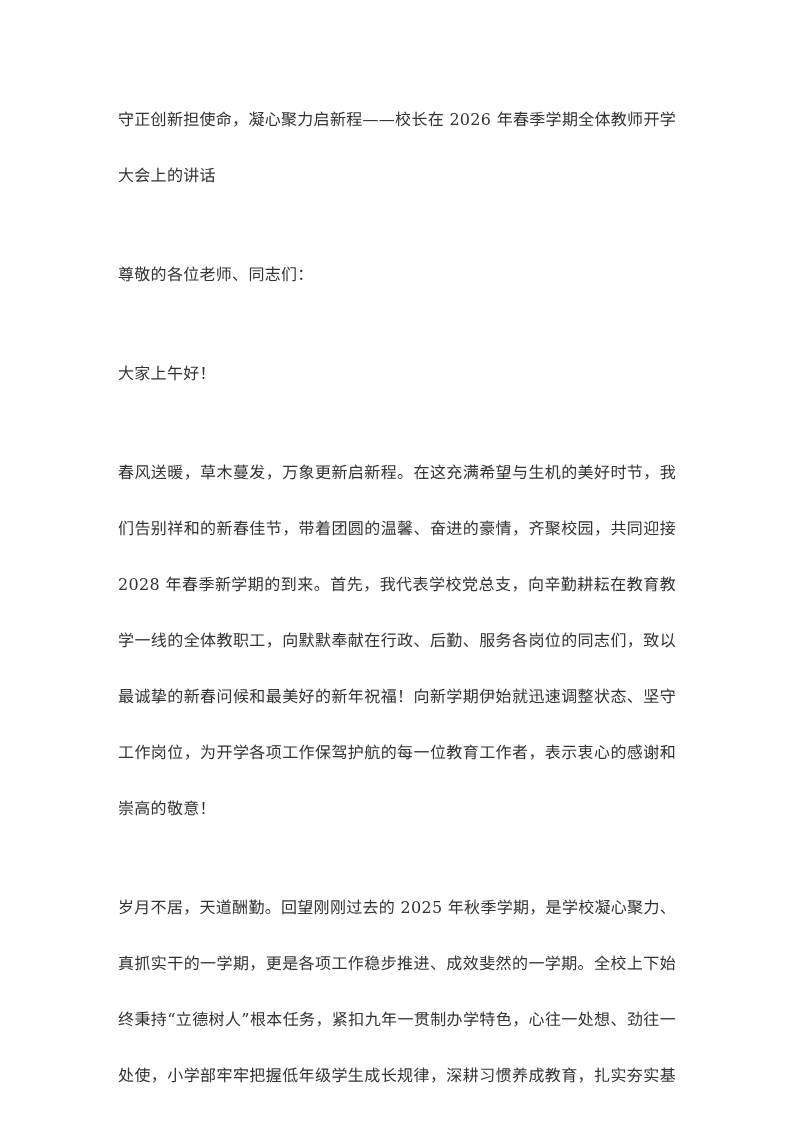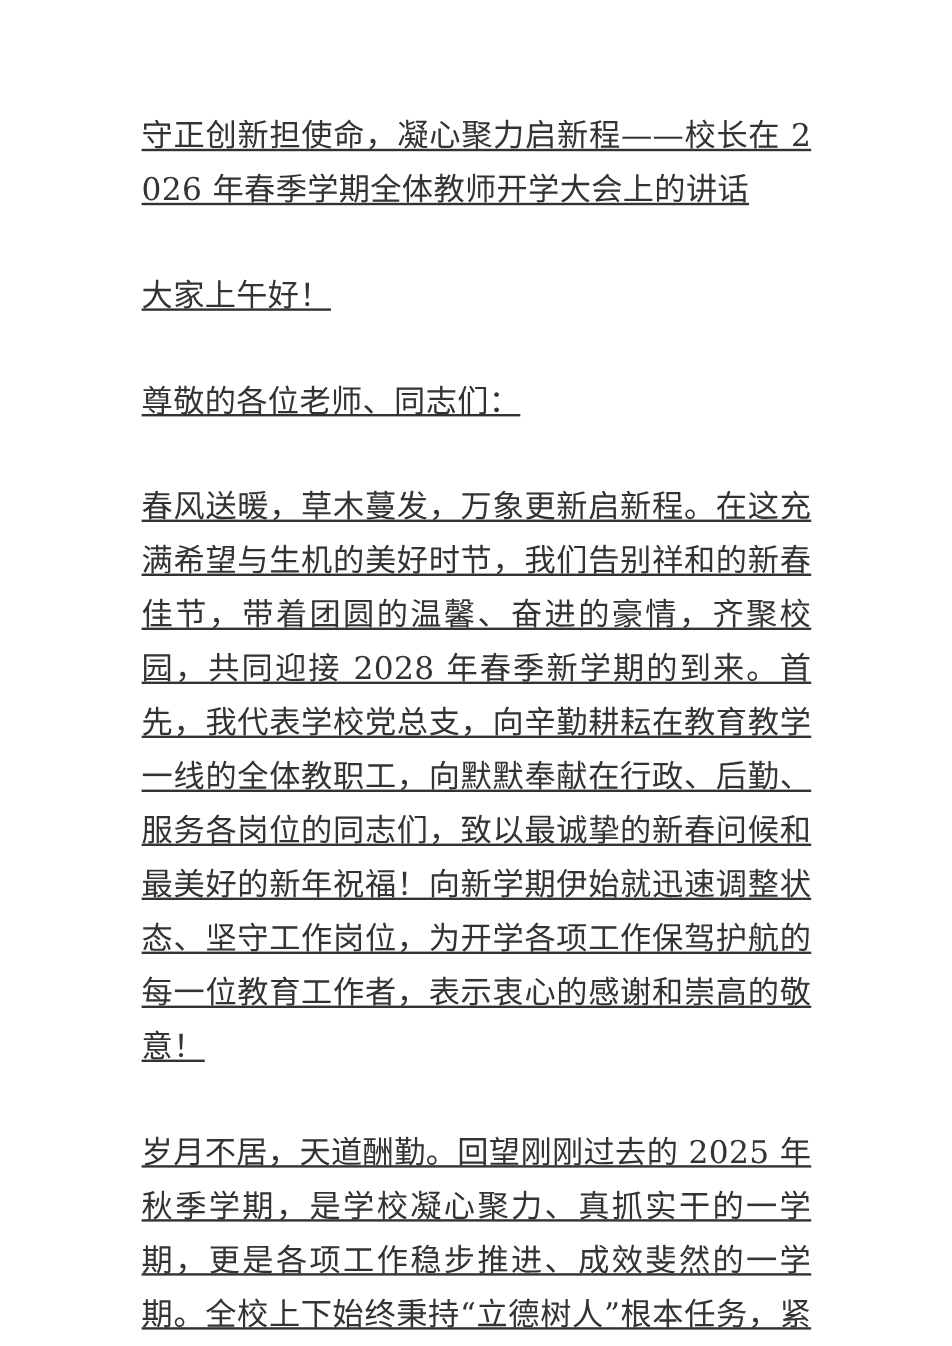--- a/index.html
+++ b/index.html
@@ -26,34 +26,33 @@
       color: #333333;
       text-align: justify;
       text-justify: inter-ideograph;
       letter-spacing: 0.3px;
       word-break: break-all;
     }
     .doc-block {
       margin: 0 0 43px 0;
       padding: 0;
       font-weight: normal;
-      font-size: 26px;
-      line-height: 45px;
-      text-decoration: underline;
+      font-size: 16px;
+      line-height: 56px;
     }
     .doc-title {
       font-weight: normal; 
     }
   </style>
 </head>
 <body style="background: rgb(255, 255, 255);">
 
 <div class="page" style="color: rgb(51, 51, 51);">
   <h1 class="doc-block doc-title">守正创新担使命，凝心聚力启新程——校长在 2026 年春季学期全体教师开学大会上的讲话</h1>
 
+  <p class="doc-block">尊敬的各位老师、同志们：</p>
+
   <p class="doc-block">大家上午好！</p>
-
-  <p class="doc-block">尊敬的各位老师、同志们：</p>
 
   <p class="doc-block">春风送暖，草木蔓发，万象更新启新程。在这充满希望与生机的美好时节，我们告别祥和的新春佳节，带着团圆的温馨、奋进的豪情，齐聚校园，共同迎接 2028 年春季新学期的到来。首先，我代表学校党总支，向辛勤耕耘在教育教学一线的全体教职工，向默默奉献在行政、后勤、服务各岗位的同志们，致以最诚挚的新春问候和最美好的新年祝福！向新学期伊始就迅速调整状态、坚守工作岗位，为开学各项工作保驾护航的每一位教育工作者，表示衷心的感谢和崇高的敬意！</p>
 
   <p class="doc-block">岁月不居，天道酬勤。回望刚刚过去的 2025 年秋季学期，是学校凝心聚力、真抓实干的一学期，更是各项工作稳步推进、成效斐然的一学期。全校上下始终秉持“立德树人”根本任务，紧扣九年一贯制办学特色，心往一处想、劲往一处使，小学部牢牢把握低年级学生成长规律，深耕习惯养成教育，扎实夯实基础素养，让孩子们在启蒙阶段扣好人生第一粒扣子；初中部聚焦核心素养培育，紧盯教育教学质量提升，聚力学生升学发展，在学业测评、升学备考中取得了亮眼成绩。</p>
 </div>
 
 </body></html>

